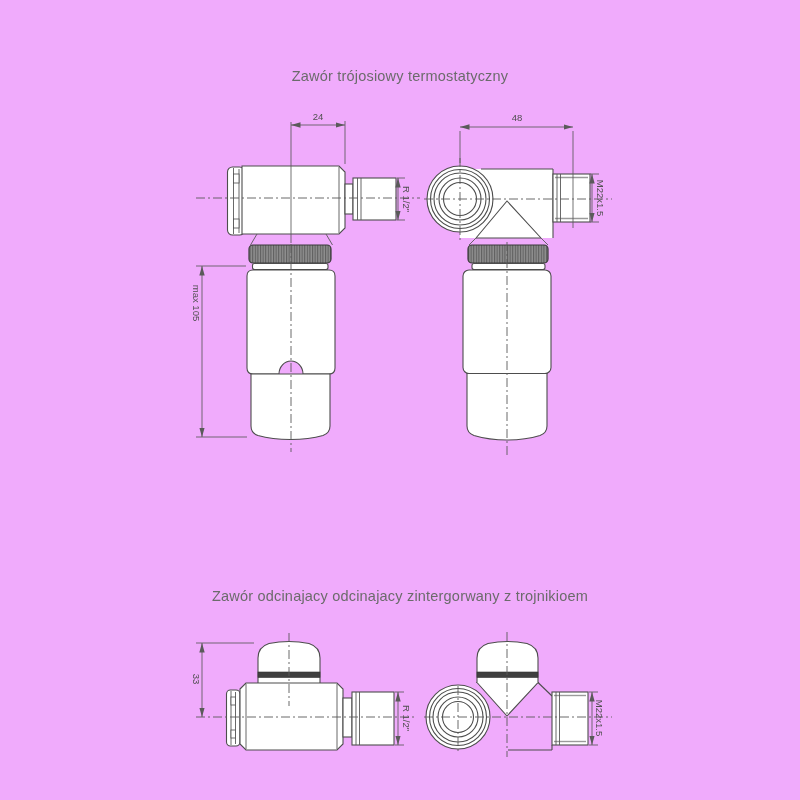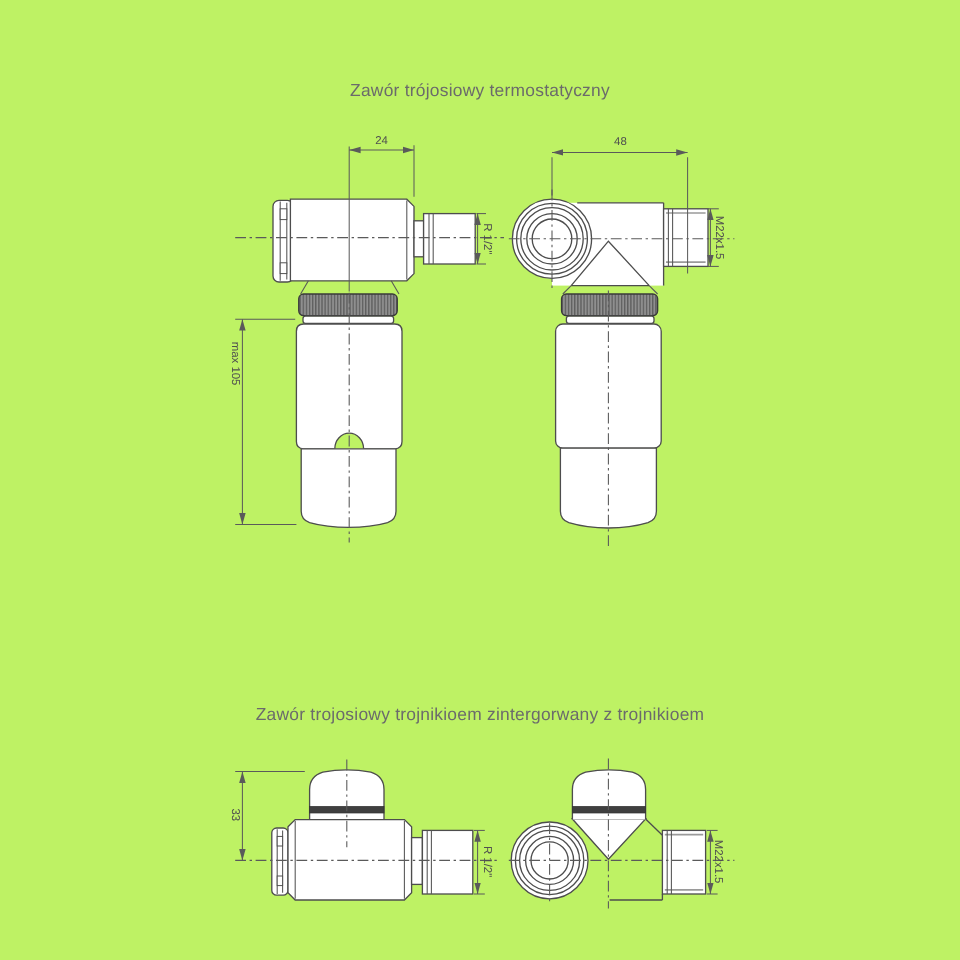--- a/index.html
+++ b/index.html
@@ -1,16 +1,16 @@
 <!DOCTYPE html>
 <html><head>
 <meta charset="utf-8">
 <style>
   html,body{margin:0;padding:0;background:#ffffff;}
-  .canvas{position:relative;width:800px;height:800px;background:#bef264;overflow:hidden;
+  .canvas{position:relative;width:800px;height:800px;background:#f0abfc;overflow:hidden;
           font-family:"Liberation Sans",sans-serif;}
   .title{position:absolute;left:0;width:800px;text-align:center;color:#6b6b6b;
          font-size:14.5px;letter-spacing:0.2px;}
   .title1{top:68px;}
   .title2{top:588px;}
   svg{position:absolute;left:0;top:0;}
   .shp{fill:#ffffff;stroke:#4d4d4d;stroke-width:1.1;}
   .ln{fill:none;stroke:#4d4d4d;stroke-width:1.1;}
   .ln2{fill:none;stroke:#585858;stroke-width:0.9;}
   .cl{fill:none;stroke:#5a5a5a;stroke-width:0.9;stroke-dasharray:9 3 2 3;}
@@ -19,21 +19,21 @@
   .shade{stroke:#9a9a9a;stroke-width:1.4;fill:none;}
   .band{fill:#3f3f3f;stroke:#333333;stroke-width:0.6;}
   .slot{fill:#ffffff;stroke:#4d4d4d;stroke-width:0.8;}
 </style>
 </head>
 <body>
 
 <div class="canvas">
 
   <div class="title title1">Zawór trójosiowy termostatyczny</div>
-  <div class="title title2">Zawór trojosiowy trojnikioem zintergorwany z trojnikioem</div>
+  <div class="title title2">Zawór odcinajacy odcinajacy zintergorwany z trojnikioem</div>
 
   <svg width="800" height="800" viewBox="0 0 800 800">
     <defs>
       <marker id="arr" markerUnits="userSpaceOnUse" markerWidth="10" markerHeight="7" refX="9.5" refY="3.5" orient="auto-start-reverse">
         <path d="M0,0.8 L9.5,3.5 L0,6.2 Z" fill="#5a5a5a"></path>
       </marker>
       <pattern id="knurl" width="2.6" height="6" patternUnits="userSpaceOnUse">
         <rect width="2.6" height="6" fill="#8f8f8f"></rect>
         <rect width="1.1" height="6" fill="#5f5f5f"></rect>
       </pattern>

